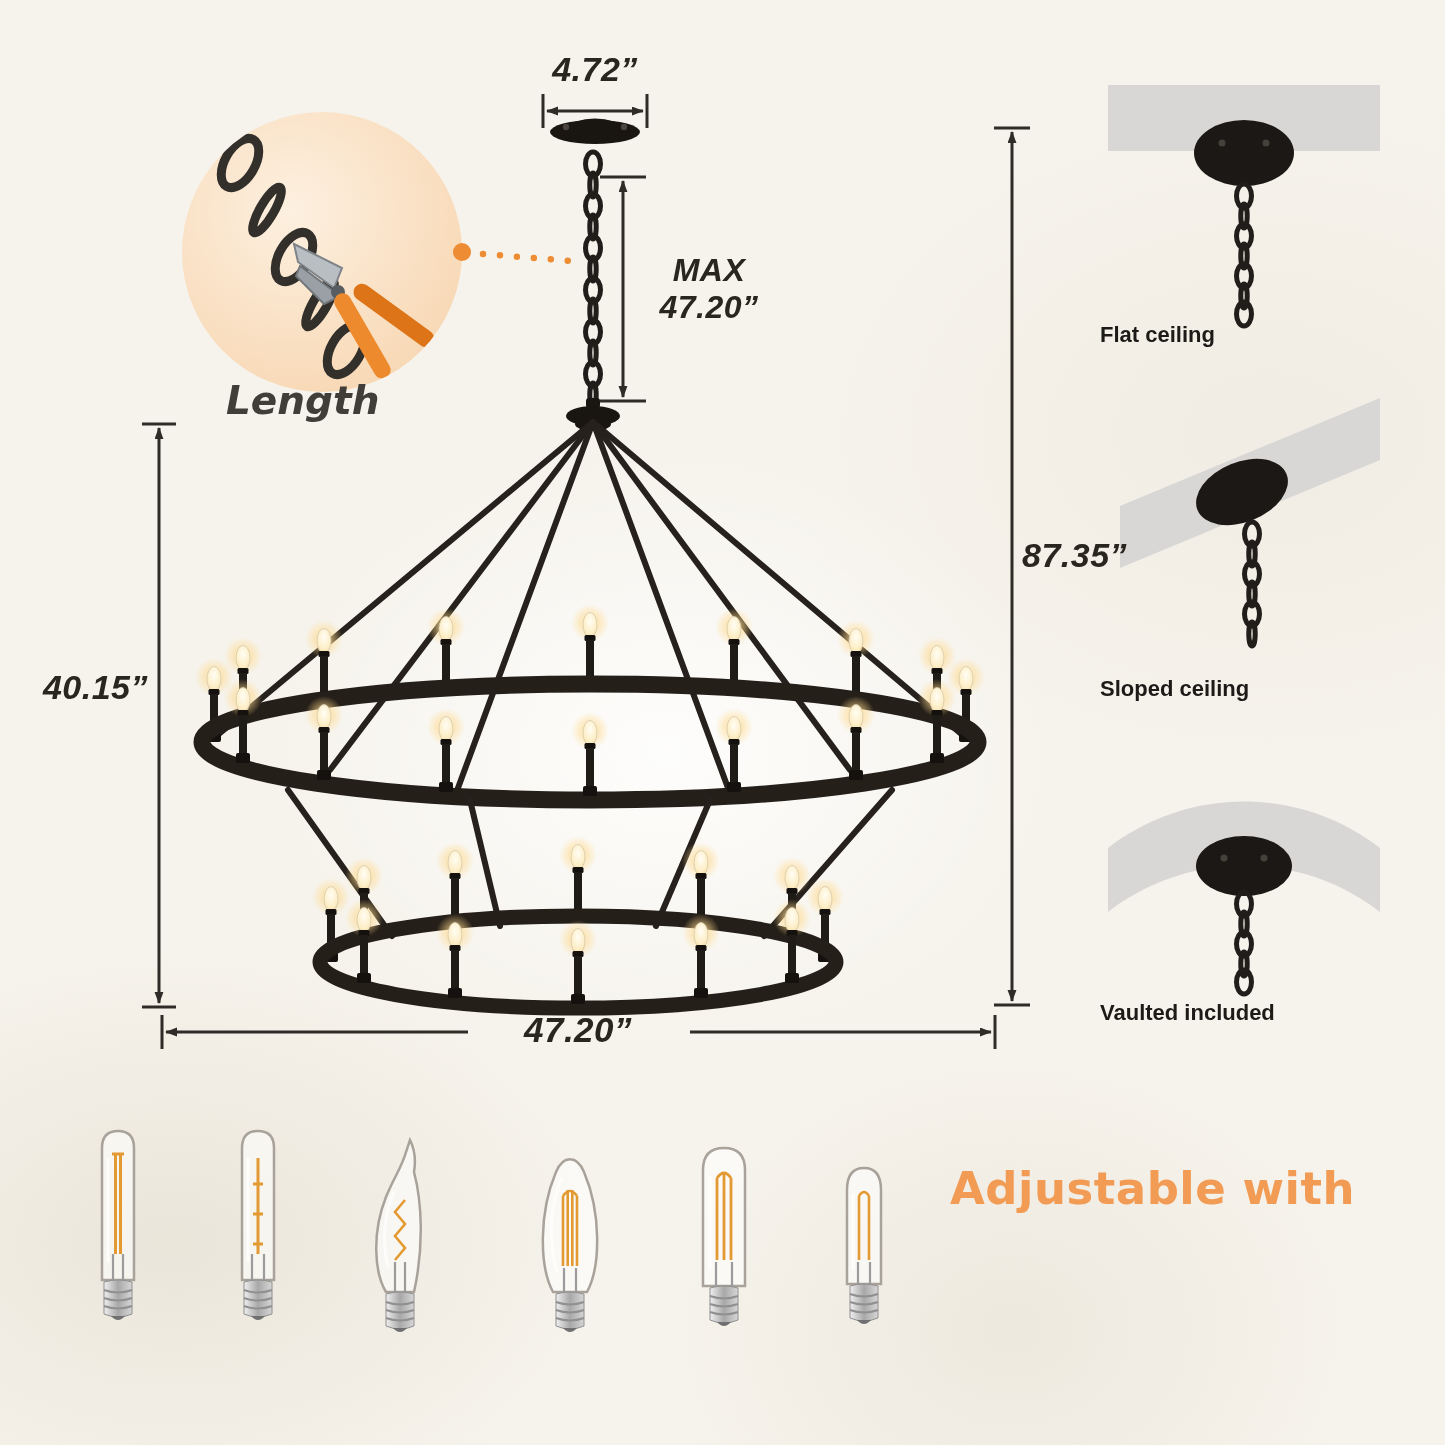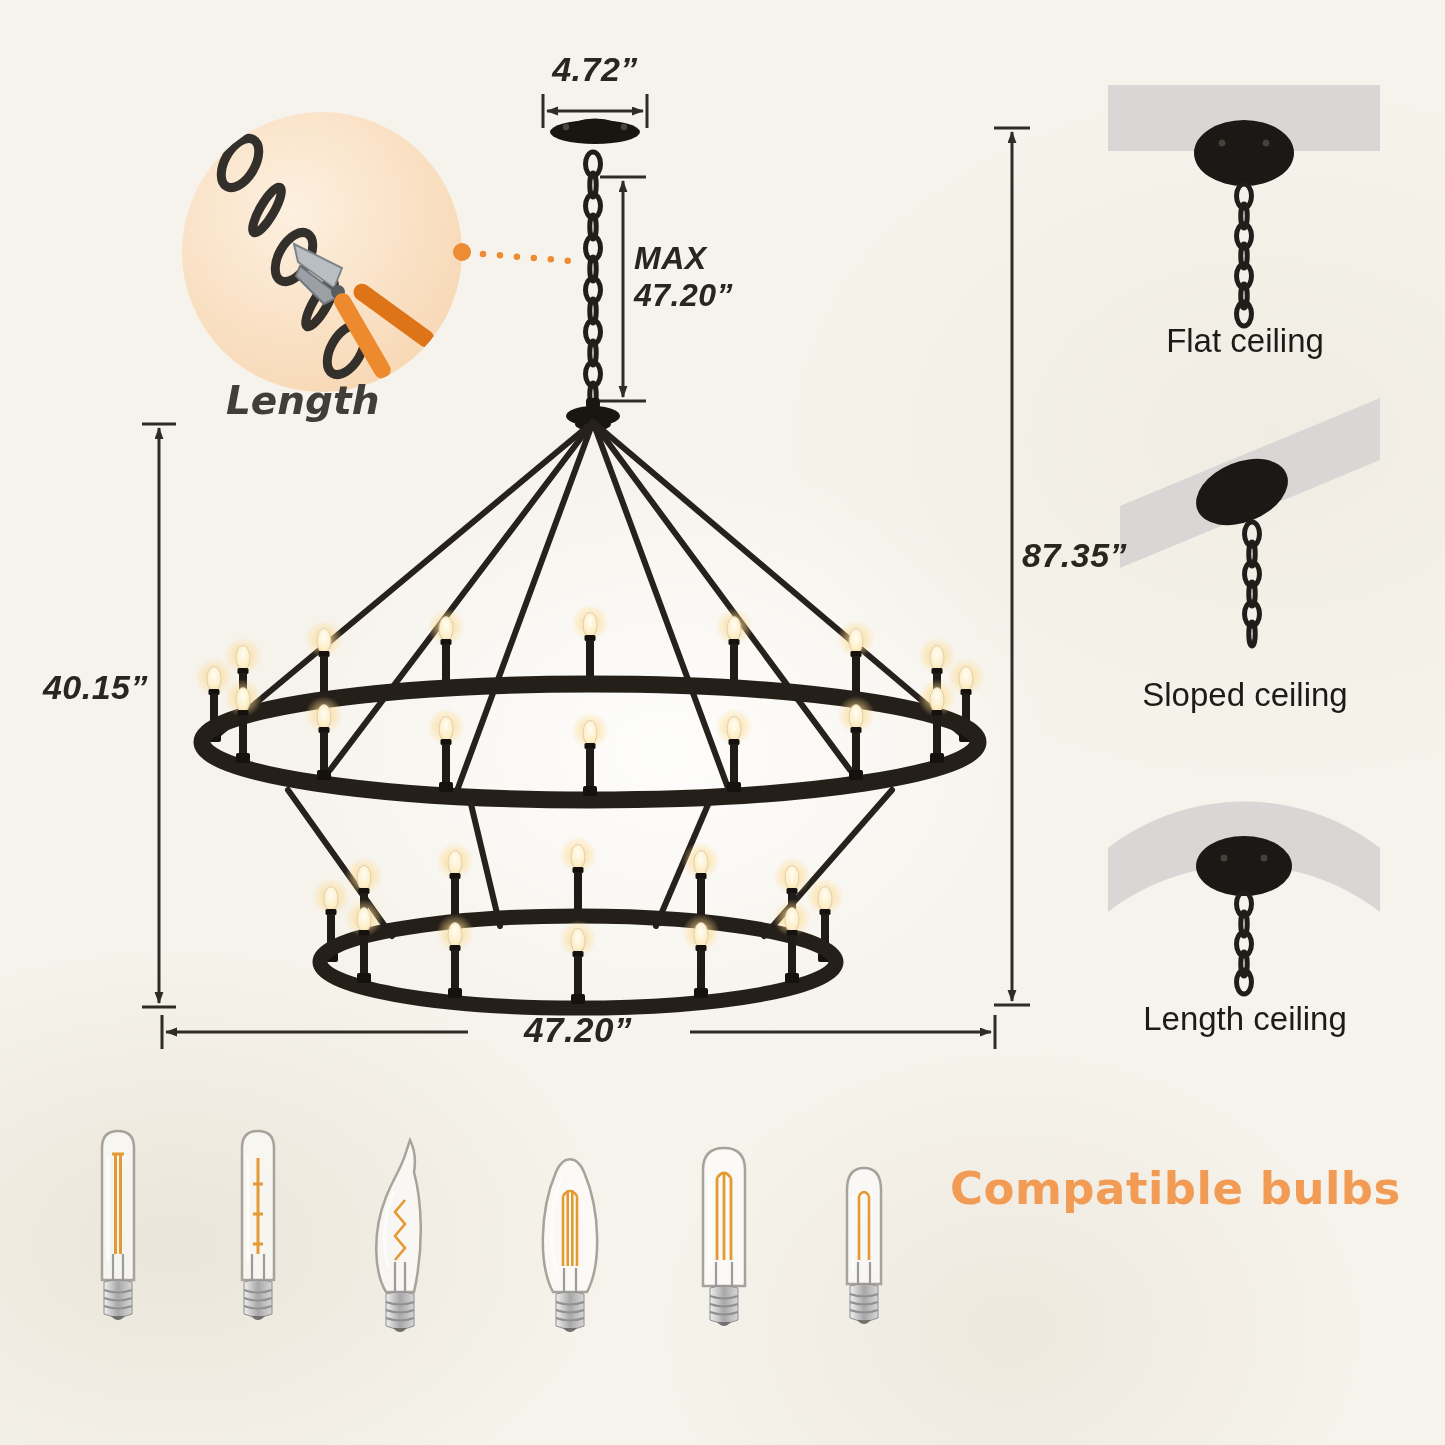--- a/index.html
+++ b/index.html
@@ -10,30 +10,30 @@
       radial-gradient(620px 420px at 12% 86%, rgba(231,226,213,0.8), transparent 70%),
       radial-gradient(700px 500px at 88% 30%, rgba(238,234,224,0.7), transparent 70%),
       radial-gradient(560px 430px at 46% 52%, rgba(255,255,255,0.85), transparent 70%),
       radial-gradient(500px 400px at 70% 92%, rgba(233,228,216,0.7), transparent 70%),
       #f6f3ec;
   }
   svg.art { position:absolute; left:0; top:0; }
   .glass { fill:rgba(255,255,255,0.55); stroke:#a8a29a; stroke-width:2.5; }
   .label { position:absolute; color:#29251f; font-weight:700; letter-spacing:.5px;font-style:italic; }
   .dim-canopy { left:495px; top:50px; width:200px; text-align:center; font-size:34px; }
-  .dim-chain  { left:634px; top:240px; width:150px; font-size:32px; line-height:37px; }
+  .dim-chain  { left:634px; top:252px; width:150px; text-align:center; font-size:32px; line-height:37px; }
   .dim-total-height  { left:1022px; top:520px; font-size:34px;margin-top:16px; }
   .dim-fixture-height{ left:30px;  top:668px; width:118px; text-align:right; font-size:34px; }
   .dim-width  { left:478px; top:1010px; width:200px; text-align:center; font-size:35px;
                 background:rgba(246,243,236,0.0); }
   .adjustable-label { left:226px; top:378px; width:320px; 
     font-family:"DejaVu Sans","Liberation Sans",sans-serif;
     font-size:39px; font-weight:800; color:#413d38; line-height:46px; letter-spacing:0; }
-  .ceiling-label { position:absolute; left:1100px; width:290px; text-align:center;
-    font-size:33px; font-weight:400; color:#1d1b18; }
+  .ceiling-label { position:absolute; left:1100px; width:290px; 
+    font-size:22px; font-weight:700; color:#1d1b18; }
   .ceiling-flat    { top:322px; }
   .ceiling-sloped  { top:676px; }
   .ceiling-vaulted { top:1000px; }
   .headline { position:absolute; left:950px; top:1160px;
     font-family:"DejaVu Sans","Liberation Sans",sans-serif;
     font-size:45px; font-weight:800; color:#f29b54; line-height:58px; letter-spacing:.5px; }
   .badge { position:absolute; left:936px; top:1284px; width:466px; height:62px;
     background:#d59b6d; border-radius:32px; color:#ffffff; font-size:33px; font-weight:700;
     display:flex; align-items:center; justify-content:center; letter-spacing:.5px; }
 </style>
@@ -303,20 +303,20 @@
   <div class="label dim-fixture-height">40.15”</div>
 
   <div class="label dim-width">47.20”</div>
 
   <div class="label adjustable-label">
     <div>Length</div>
   </div>
 
   <div class="ceiling-label ceiling-flat">Flat ceiling</div>
   <div class="ceiling-label ceiling-sloped">Sloped ceiling</div>
-  <div class="ceiling-label ceiling-vaulted">Length ceiling</div>
+  <div class="ceiling-label ceiling-vaulted">Vaulted included</div>
 
   <div class="headline">
-    <div>Compatible bulbs</div>
+    <div>Adjustable with</div>
   </div>
 
 
 </div>
 
 </body></html>

